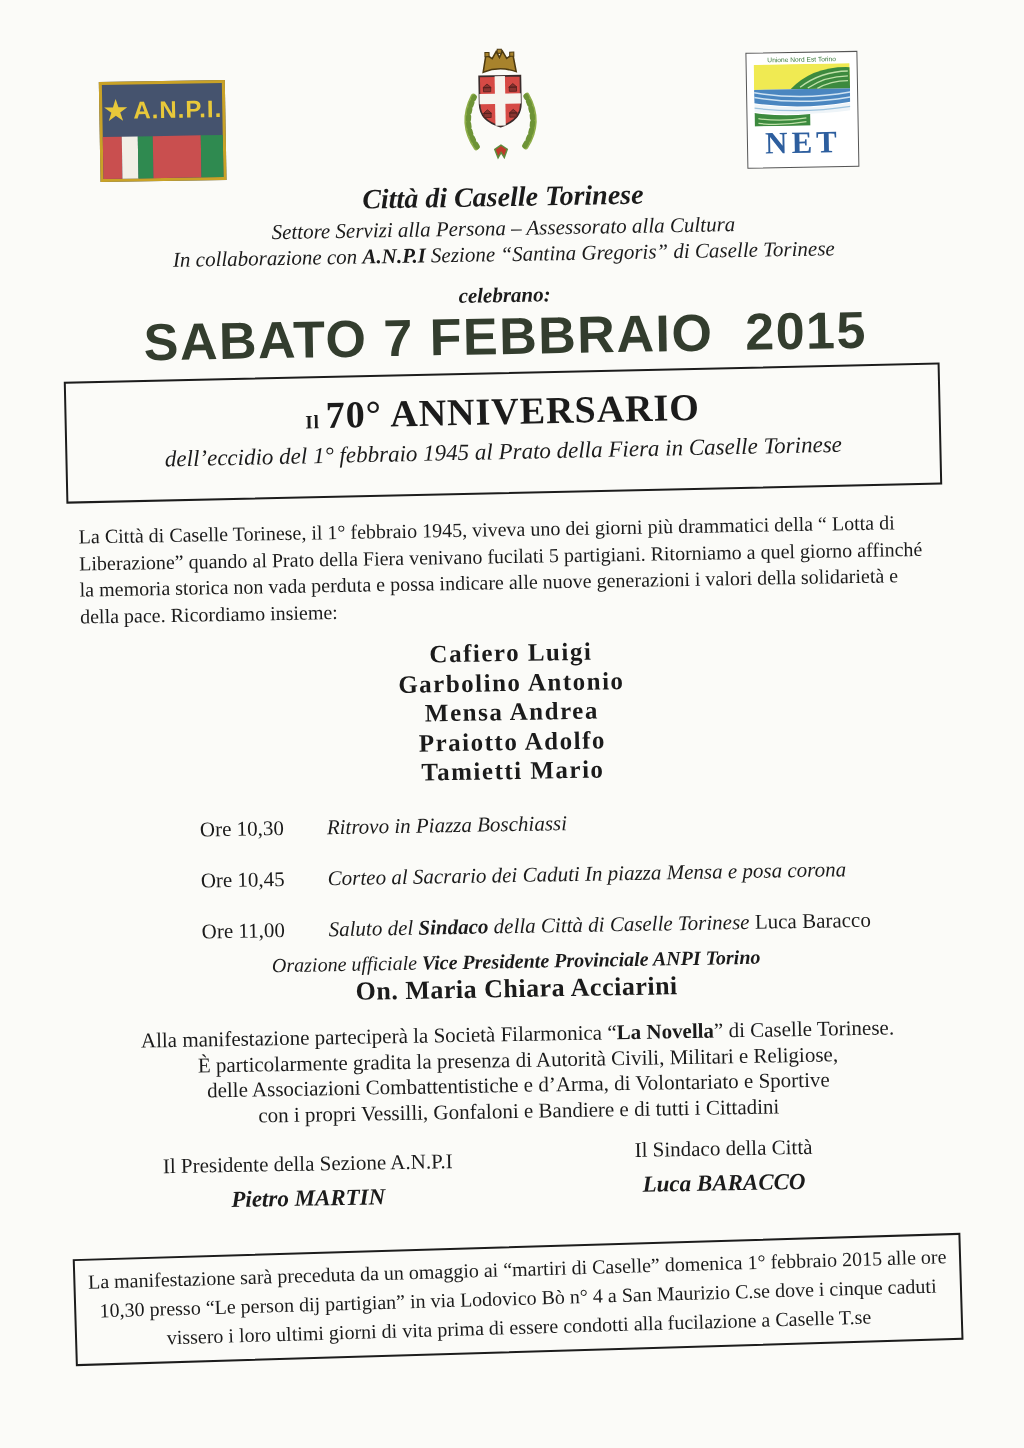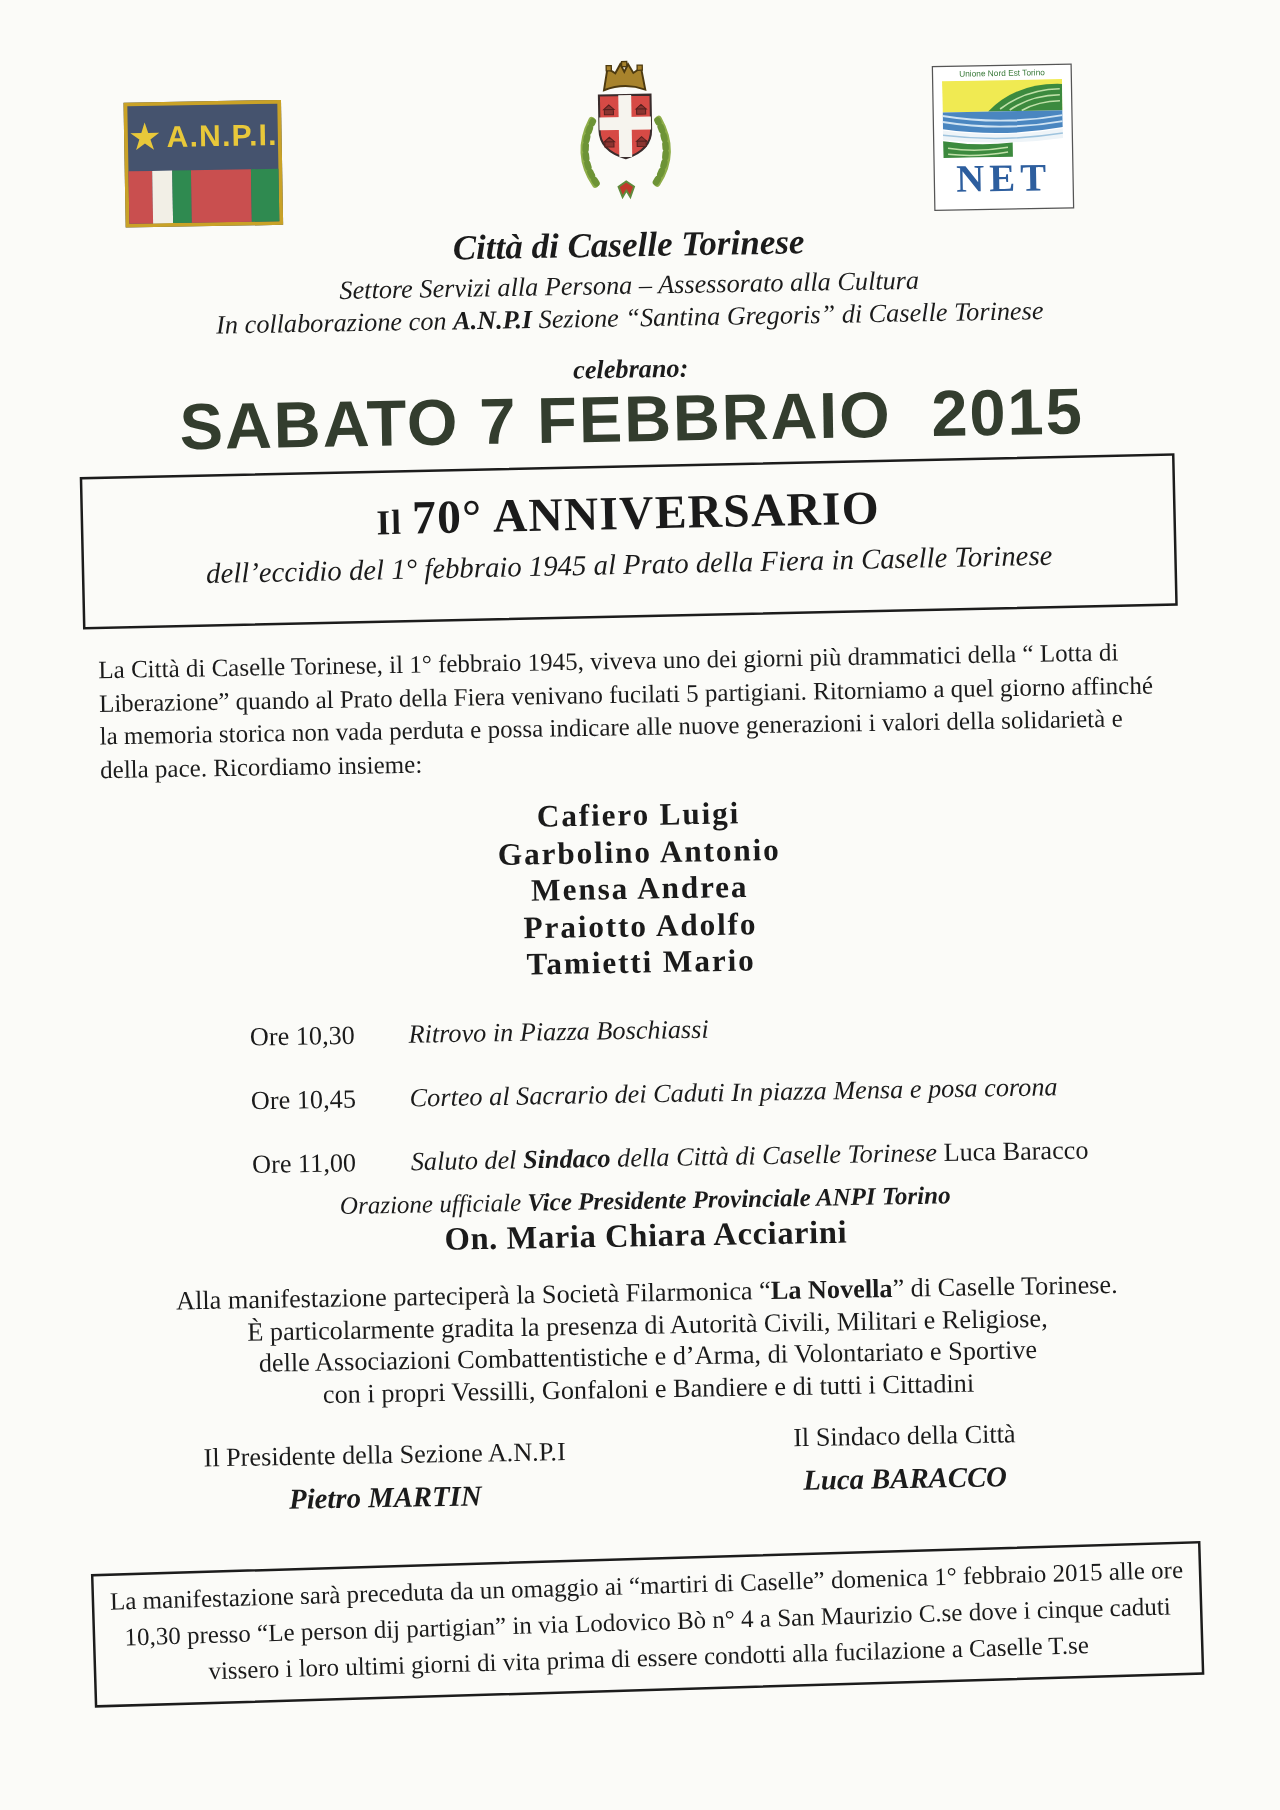--- a/index.html
+++ b/index.html
@@ -38,21 +38,21 @@
   .date-title{
     top:306px; font-family:"Liberation Sans",sans-serif; font-weight:bold;
     font-size:52px; letter-spacing:1.5px; color:var(--date-green,#333d2e); white-space:pre;
   }
 
   .anniv-box{
     left:70px; top:372px; width:876px; height:122px; border:2px solid #1c1c1c;
     box-sizing:border-box; text-align:center; transform:rotate(-.25deg);
   }
   .anniv-title{margin-top:17px; font-size:38px; font-weight:bold; letter-spacing:1px; line-height:1.1;}
-  .anniv-title .il{font-size:28px; font-weight:bold;}
+  .anniv-title .il{font-size:19px; font-weight:bold;}
   .anniv-sub{margin-top:6px; font-size:23px; font-style:italic;}
 
   .intro{left:82px; top:516px; width:862px; font-size:20px; line-height:26.5px; text-align:left;}
 
   .victims{top:638px; font-size:25px; font-weight:bold; letter-spacing:1.5px; line-height:29.5px;}
 
   .sched-row{left:0; width:1024px;}
   .sched-time{position:absolute; left:198px; font-size:21px;}
   .sched-act{position:absolute; left:325px; font-size:21px; font-style:italic; white-space:nowrap;}
   .sched-act .rm{font-style:normal;}

